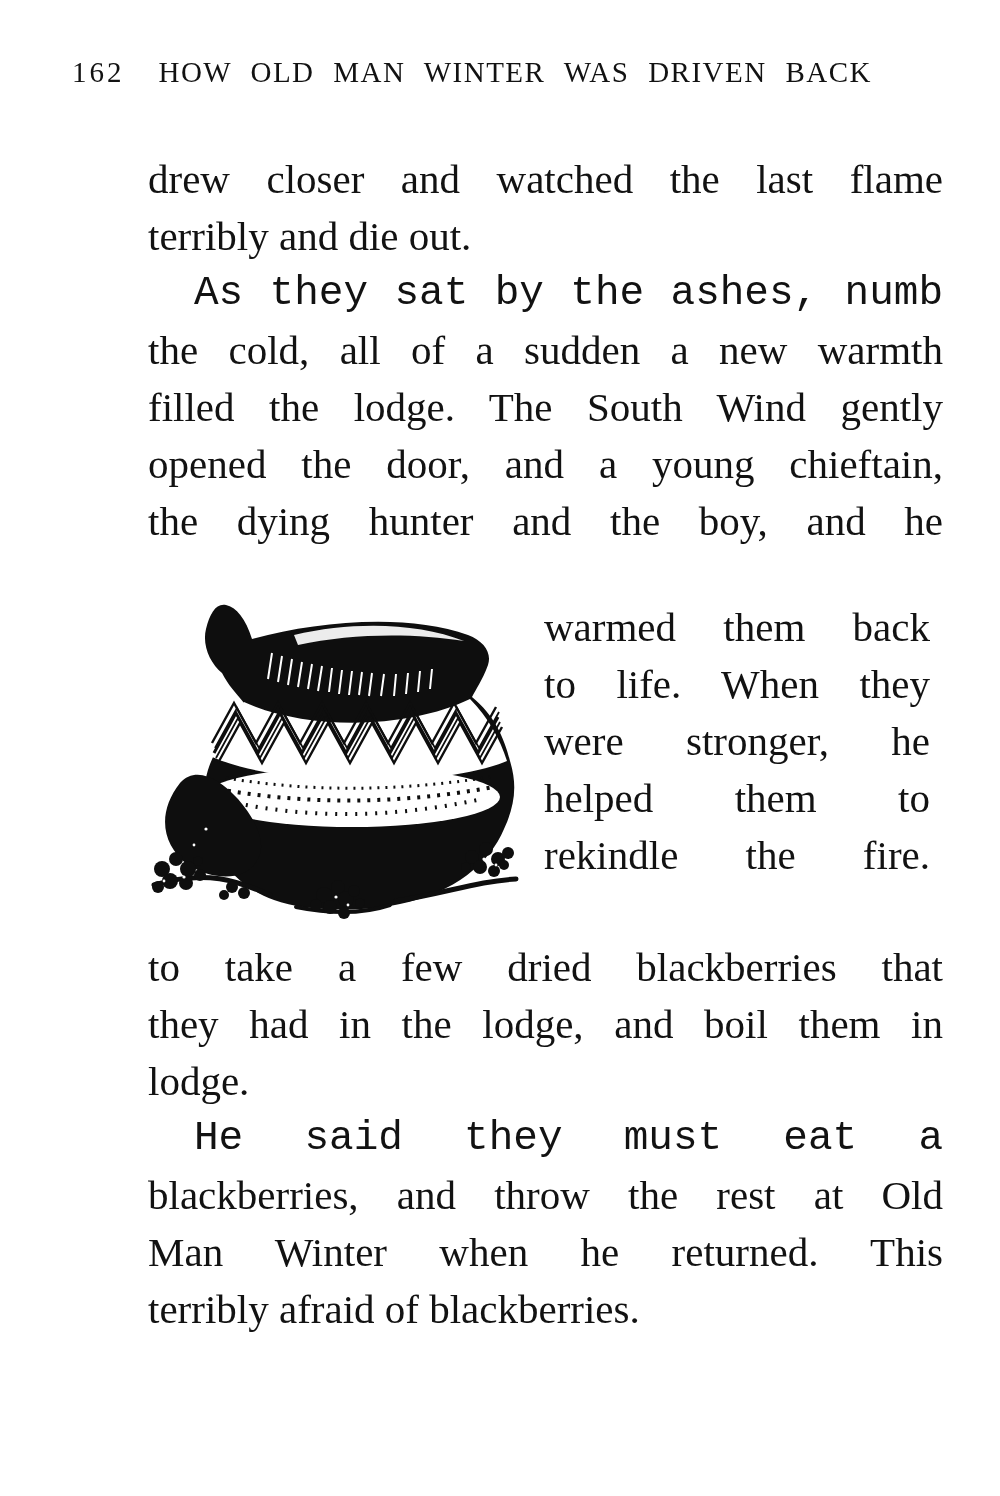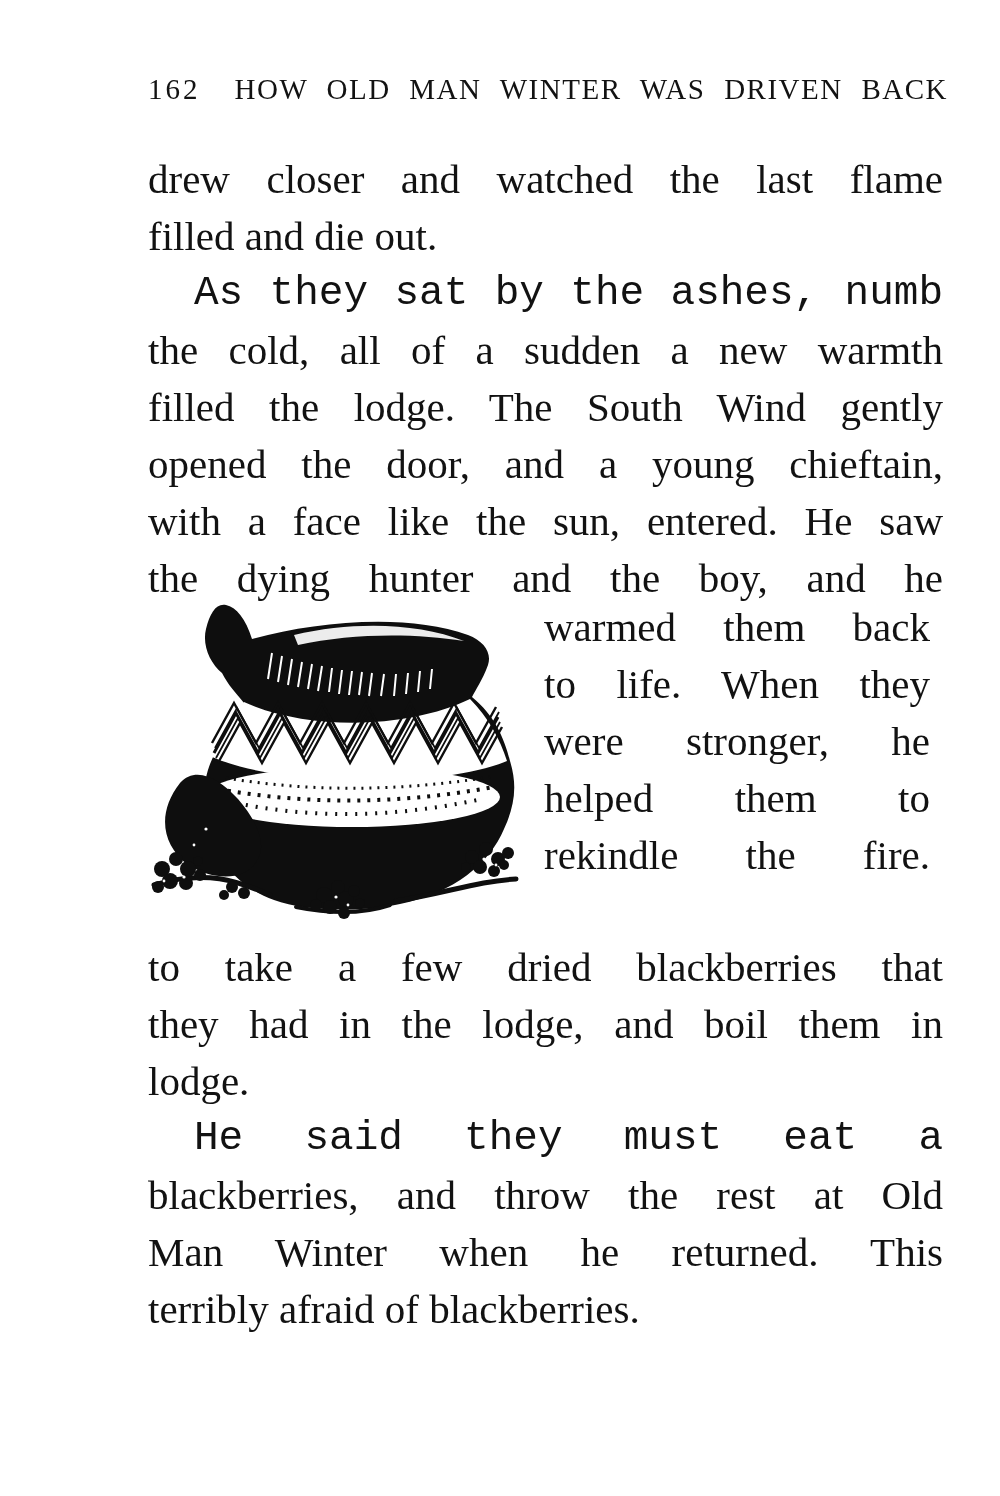--- a/index.html
+++ b/index.html
@@ -9,28 +9,29 @@
     height: 1496px;
     margin: 0 auto;
     background: #ffffff;
     overflow: hidden;
     font-family: "Liberation Serif", serif;
     color: #121212;
   }
   .running-head {
     position: absolute;
     left: 148px;
-    top: 73px;
+    top: 56px;
     width: 724px;
     display: flex;
     align-items: baseline;
     font-size: 29px;
     line-height: 32px;
     letter-spacing: 1.5px;
     white-space: nowrap;
+    justify-content: flex-end;
   }
   .running-head .pagenum { margin-right: 34px; letter-spacing: 3px; }
   .running-head .running-title {
     flex: 1;
     display: flex;
     justify-content: space-between; 
   }
   .running-head .running-title { word-spacing: 10px; }
   .textblock {
     position: absolute;
@@ -61,26 +62,25 @@
 
 <div class="page">
 
   <div class="running-head">
     <span class="pagenum">162</span>
     <span class="running-title">HOW OLD MAN WINTER WAS DRIVEN BACK</span>
   </div>
 
   <div class="textblock block-a">
     <div class="line">drew closer and watched the last flame</div>
-    <div class="line end">filled and die out.</div>
+    <div class="line end">terribly and die out.</div>
     <div class="line indent">As they sat by the ashes, numb with</div>
     <div class="line">the cold, all of a sudden a new warmth</div>
     <div class="line">filled the lodge.  The South Wind gently</div>
     <div class="line">opened the door, and a young chieftain,</div>
-    <div class="line">with a face like the sun, entered.  He saw</div>
     <div class="line">the dying hunter and the boy, and he</div>
   </div>
 
   <svg class="illustration" viewBox="0 0 374 332" xmlns="http://www.w3.org/2000/svg" aria-hidden="true">
 
     <path fill="#0e0e0e" d="M 80 4
       C 90 6 100 18 106 38
       C 170 20 262 12 322 34
       C 338 40 346 52 342 64
       C 336 80 330 88 326 96

